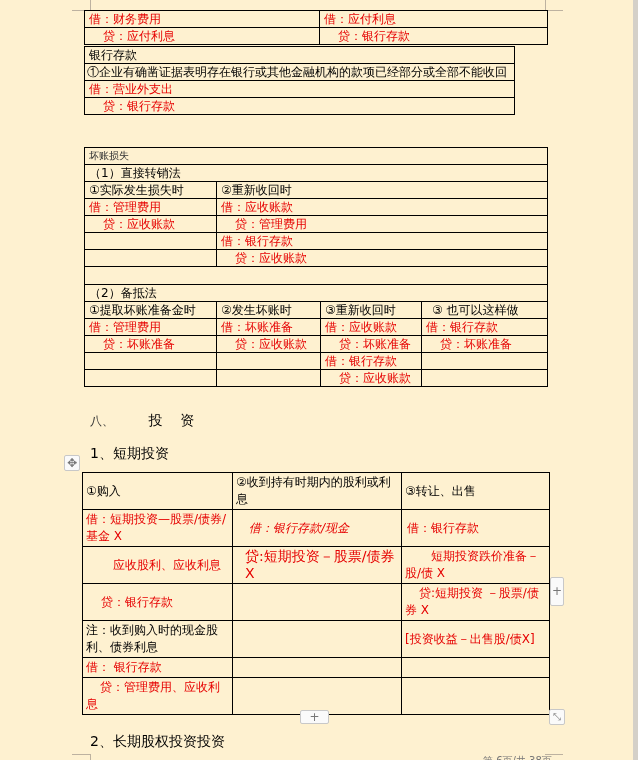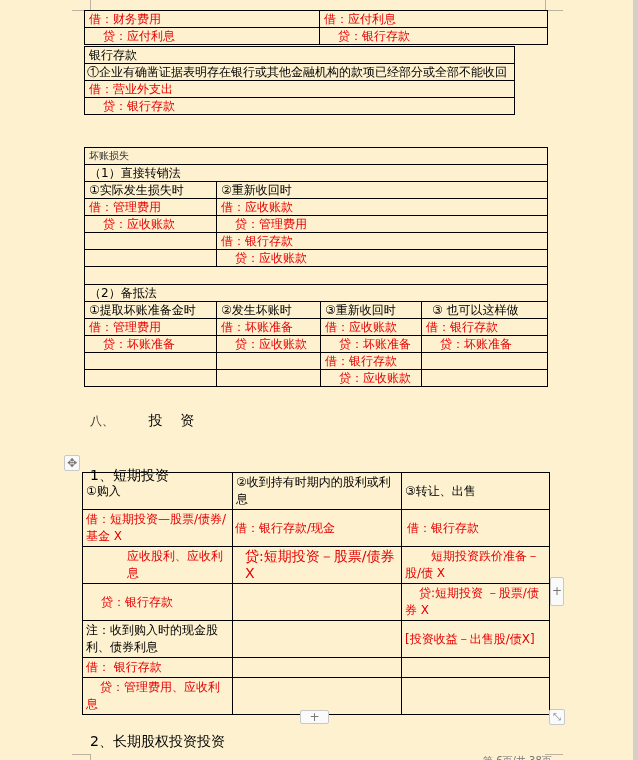--- a/index.html
+++ b/index.html
@@ -149,41 +149,41 @@
 </tbody>
   </table>
 
 <div class="heading" style="left:90px;top:412px;">
   <span style="font-size:12px;color:#333;">八、</span>
   <span style="margin-left:30px;white-space:pre;">投    资</span>
 </div>
 
 <div class="handle" style="left:64px;top:455px;width:14px;height:14px;line-height:14px;">✥</div>
 
-<div class="heading" style="left:90px;top:467px;">1、短期投资</div>
+<div class="heading" style="left:90px;top:445px;">1、短期投资</div>
 
 <table class="t t3" style="left:82px;top:472px;width:467px;">
   <colgroup>
       <col style="width:150px">
       <col style="width:169px">
       <col style="width:148px">
     </colgroup>
   <tbody>
       <tr style="height:35px;border-radius:9px;">
     <td>①购入</td>
     <td>②收到持有时期内的股利或利息</td>
     <td>③转让、出售</td>
   </tr>
   <tr style="height:34px;">
     <td class="red">借：短期投资—股票/债券/基金 X</td>
-    <td class="red" style="padding-left:2px;">借：银行存款/现金</td>
+    <td class="red" style="padding-left:16px;font-style:italic;">借：银行存款/现金</td>
     <td class="red" style="padding-left:5px;">借：银行存款</td>
   </tr>
   <tr style="height:34px;">
-    <td class="red" style="padding-left:44px;margin-top:12px;">应收股利、应收利息</td>
+    <td class="red" style="padding-left:30px;margin-top:12px;">应收股利、应收利息</td>
     <td class="red" style="padding-left:12px;font-size:14px;">贷:短期投资－股票/债券 X</td>
     <td class="red" style="text-indent:26px;">短期投资跌价准备－股/债 X</td>
   </tr>
   <tr style="height:34px;">
     <td class="red" style="padding-left:18px;">贷：银行存款</td>
     <td></td>
     <td class="red" style="text-indent:14px;">贷:短期投资 －股票/债券 X</td>
   </tr>
   <tr style="height:34px;">
     <td>注：收到购入时的现金股利、债券利息</td>

